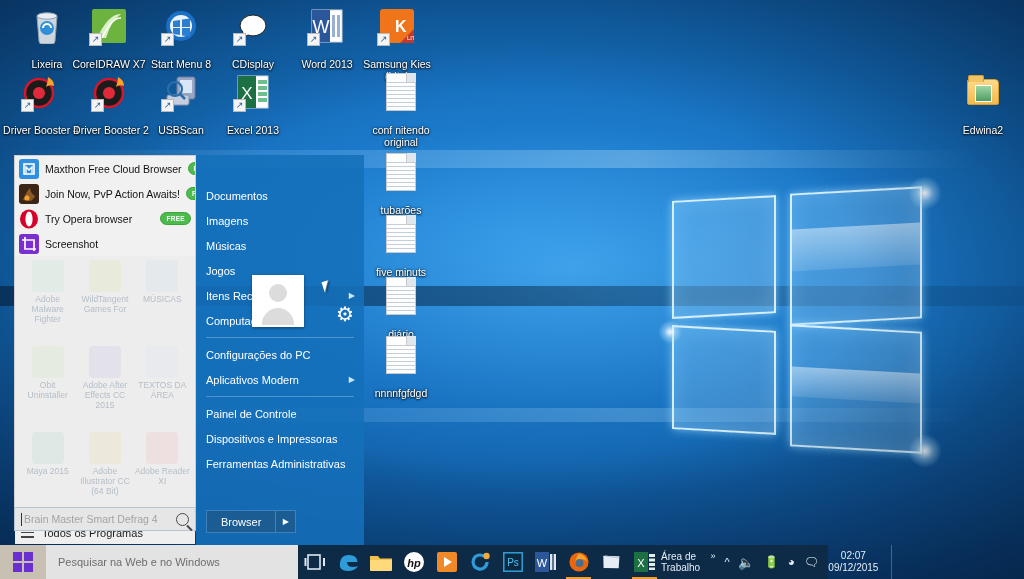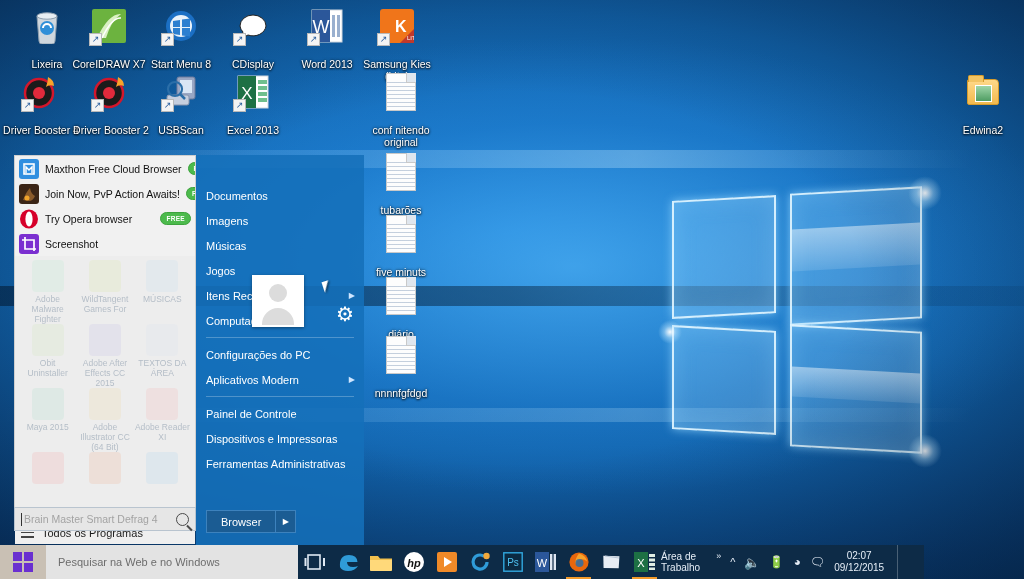--- a/index.html
+++ b/index.html
@@ -122,21 +122,21 @@
   .ad-ico { width: 20px; height: 20px; border-radius: 3px; flex: none; position: relative; }
   .ad-txt { font-size: 10.5px; color: #111; white-space: nowrap; flex: 1; }
   .badge-free {
     background: #4cba4c; color: #fff; font-size: 6.5px; font-weight: bold;
     border-radius: 7px; padding: 2px 5px; letter-spacing: .3px; flex: none;
     border: 1px solid #3da33d;
   }
   .ghost-grid {
     position: absolute; left: 0; right: 0;
     display: grid; grid-template-columns: repeat(3, 1fr);
-    row-gap: 0;
+    row-gap: 22px;
   }
   .ghost {
     display: flex; flex-direction: column; align-items: center; text-align: center;
     opacity: 0.30;
   }
   .ghost .gi { width: 32px; height: 32px; border-radius: 4px; }
   .ghost .gl { font-size: 8.5px; color: #2e4d6e; line-height: 10px; margin-top: 2px; }
 
   .all-programs {
     position: absolute; left: 15px; bottom: 1px; width: 180px; height: 24px;
@@ -194,21 +194,21 @@
     background: #1b5c93; border: 1px solid #3d82bd; color: #fff;
     font-size: 11px; padding: 0 14px; display: flex; align-items: center;
   }
   .shutdown .sd-arrow {
     background: #1b5c93; border: 1px solid #3d82bd; border-left: none; color: #fff;
     width: 20px; display:flex; align-items:center; justify-content:center; font-size: 8px;
   }
 
   
   #taskbar {
-    position: absolute; left: 0; bottom: 0; width: 924px; height: 34px;
+    position: absolute; left: 0; bottom: 0; width: 828px; height: 34px;
     background: #0d2b47;
     display: flex; align-items: center;
   }
   .tb-start {
     width: 46px; height: 34px; background: #c9c0b4;
     display:flex; align-items:center; justify-content:center; flex:none;
   }
   .win-logo { display:grid; grid-template-columns: 9px 9px; grid-template-rows: 9px 9px; gap: 2px; }
   .win-logo i { display:block; background:#6a2fd0; }
   .tb-search {

